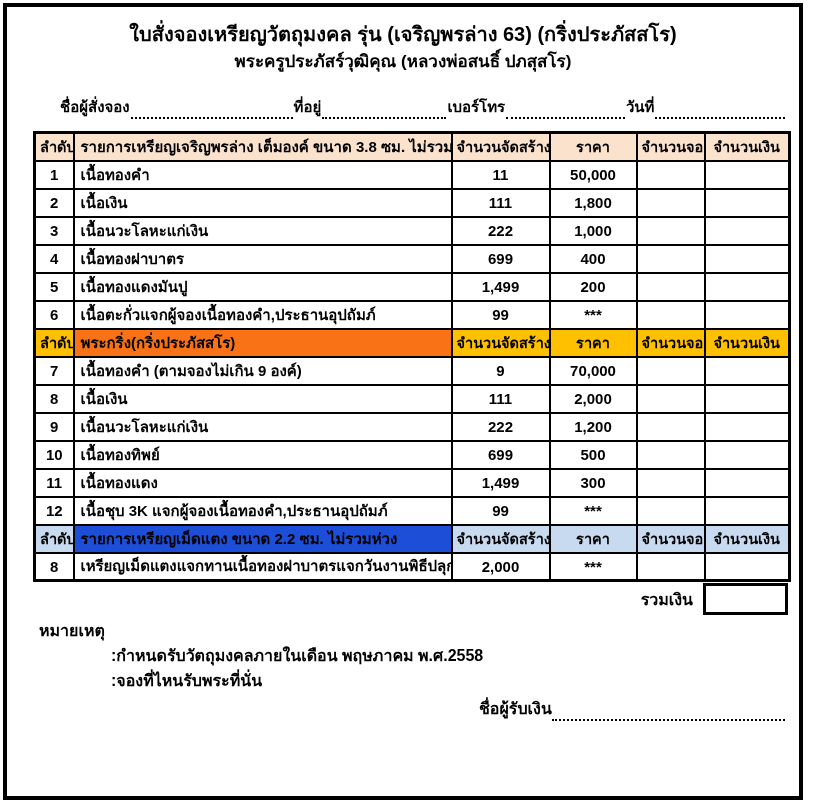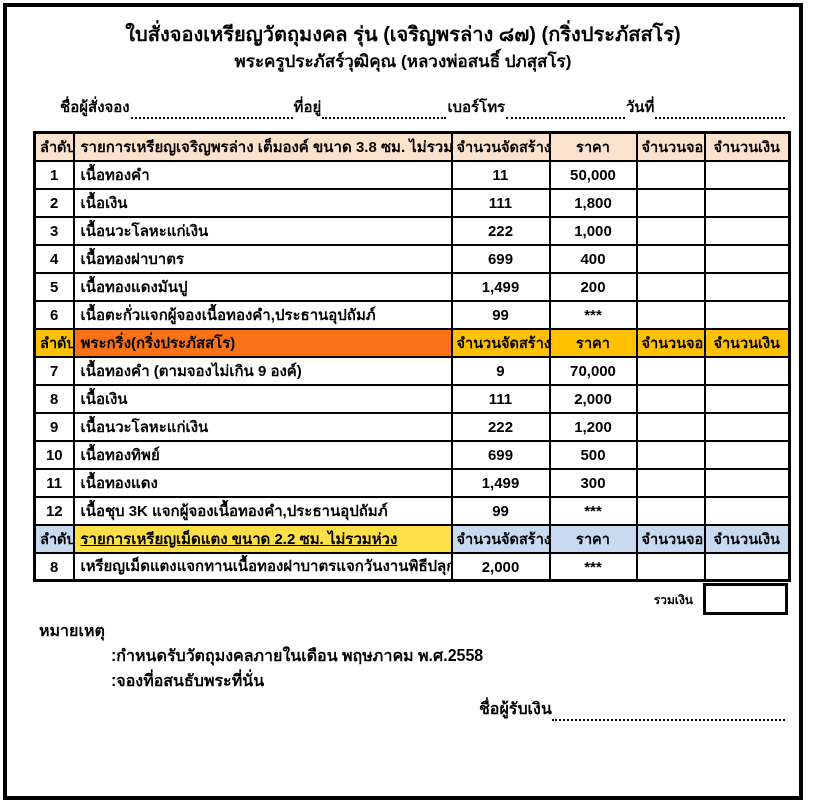--- a/index.html
+++ b/index.html
@@ -41,21 +41,21 @@
     box-sizing:border-box;
   }
   table.order td.item { text-align:left; padding-left:6px; }
   tr.sect td { font-size:14.5px; }
   tr.sect td.item { font-size:15px; }
 
   .total-row {
     display:flex; align-items:center; justify-content:flex-end;
     width:755px; margin-left:26px; height:34px;
   }
-  .total-label { font-size:12px; margin-right:10px; }
+  .total-label { font-size:16px; margin-right:10px; }
   .total-box {
     width:85px; height:32px;
     border:3px solid #000; box-sizing:border-box;
     background:#fff;
   }
 
   .notes { margin:2px 0 0 32px; font-size:16px; line-height:25px; }
   .notes .row { display:flex; }
   .notes .note-label { width:72px; }
   .notes .indent { margin-left:72px; }
@@ -65,21 +65,21 @@
     margin:6px 14px 0 472px; font-size:16px; height:22px;font-family:Liberation Serif, serif;
   }
   .receiver .dots { flex:1 0 0; }
 </style>
 </head>
 <body>
 
 <div class="page">
 
   <div class="titles">
-    <div class="title-main">ใบสั่งจองเหรียญวัตถุมงคล  รุ่น  (เจริญพรล่าง ๘๗) (กริ่งประภัสสโร)</div>
+    <div class="title-main">ใบสั่งจองเหรียญวัตถุมงคล  รุ่น  (เจริญพรล่าง 63) (กริ่งประภัสสโร)</div>
     <div class="title-sub">พระครูประภัสร์วุฒิคุณ  (หลวงพ่อสนธิ์  ปภสุสโร)</div>
   </div>
 
   <div class="fill-row">
     <span class="lbl">ชื่อผู้สั่งจอง</span>
     <span class="dots d1"></span>
     <span class="lbl">ที่อยู่</span>
     <span class="dots d2"></span>
     <span class="lbl">เบอร์โทร</span>
     <span class="dots d3"></span>
@@ -204,21 +204,21 @@
         <tr>
           <td class="">12</td>
           <td class="item">เนื้อชุบ 3K แจกผู้จองเนื้อทองคำ,ประธานอุปถัมภ์</td>
           <td class="">99</td>
           <td class="">***</td>
           <td class=""></td>
           <td class=""></td>
         </tr>
         <tr class="sect">
           <td class="" style="background: rgb(199, 218, 240);">ลำดับ</td>
-          <td class="item" style="background: #fde047; text-decoration: underline;">รายการเหรียญเม็ดแตง ขนาด 2.2 ซม. ไม่รวมห่วง</td>
+          <td class="item" style="background: #1d4ed8;">รายการเหรียญเม็ดแตง ขนาด 2.2 ซม. ไม่รวมห่วง</td>
           <td class="" style="background: rgb(199, 218, 240);">จำนวนจัดสร้าง</td>
           <td class="" style="background: rgb(199, 218, 240);">ราคา</td>
           <td class="" style="background: rgb(199, 218, 240);">จำนวนจอง</td>
           <td class="" style="background: rgb(199, 218, 240);">จำนวนเงิน</td>
         </tr>
         <tr>
           <td class="">8</td>
           <td class="item">เหรียญเม็ดแตงแจกทานเนื้อทองฝาบาตรแจกวันงานพิธีปลุกเสก</td>
           <td class="">2,000</td>
           <td class="">***</td>
@@ -231,21 +231,21 @@
   <div class="total-row">
     <span class="total-label">รวมเงิน</span>
     <div class="total-box"></div>
   </div>
 
   <div class="notes">
     <div class="row">
       <span class="note-label">หมายเหตุ</span>
     </div>
     <div class="indent">:กำหนดรับวัตถุมงคลภายในเดือน พฤษภาคม พ.ศ.2558</div>
-    <div class="indent">:จองที่อสนธับพระที่นั่น</div>
+    <div class="indent">:จองที่ไหนรับพระที่นั่น</div>
   </div>
 
   <div class="receiver">
     <span class="lbl">ชื่อผู้รับเงิน</span>
     <span class="dots"></span>
   </div>
 
 </div>
 
 </body></html>

